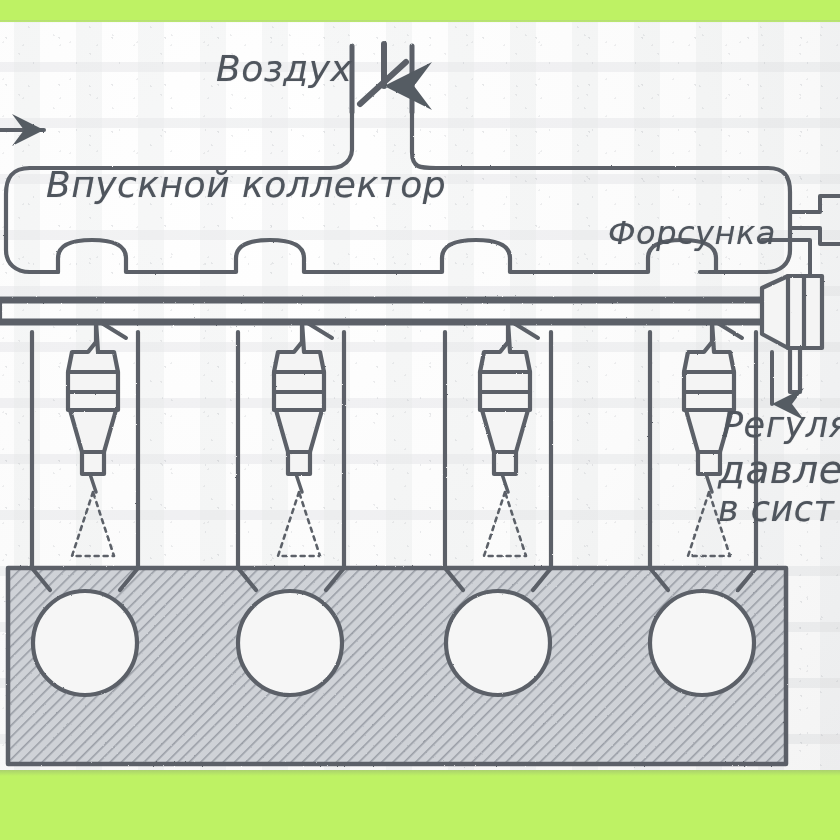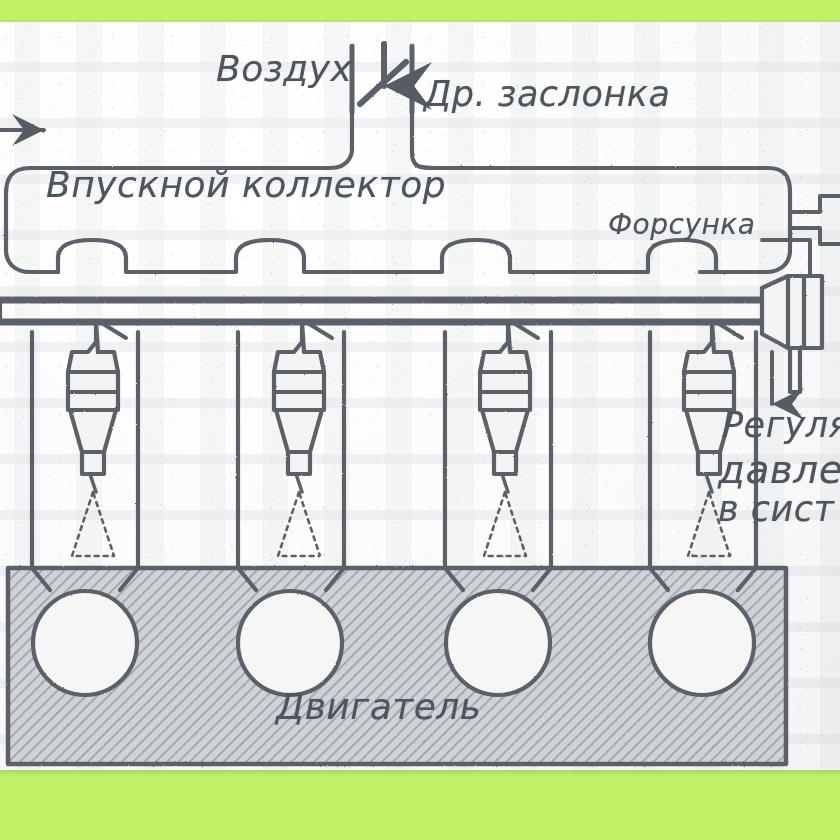--- a/index.html
+++ b/index.html
@@ -202,25 +202,23 @@
 
       <path d="M384,44 L384,86" stroke-width="6" marker-end="url(#arrowdn)"></path>
 
       <path d="M0,130 L44,130" stroke-width="4" marker-end="url(#arrowrt)"></path>
     </g>
   </svg>
 
   <div class="lbl" style="left:216px;top:48px;font-size:36px;">Воздух</div>
 
 
-  <div class="lbl" style="left:424px;top:74px;font-size:35px;">Др. заслонка</div>
 
   <div class="lbl" style="left:46px;top:164px;font-size:36px;">Впускной коллектор</div>
 
-  <div class="lbl" style="left:608px;top:208px;font-size:28px;">Форсунка</div>
+  <div class="lbl" style="left:608px;top:214px;font-size:32px;">Форсунка</div>
 
   <div class="lbl" style="left:722px;top:405px;font-size:35px;">Регуля</div>
   <div class="lbl" style="left:718px;top:447px;font-size:39px;">давле</div>
   <div class="lbl" style="left:718px;top:489px;font-size:35px;">в сист</div>
 
-  <div class="lbl" style="left:276px;top:686px;font-size:36px;">Двигатель</div>
 
 </div>
 
 </body></html>

